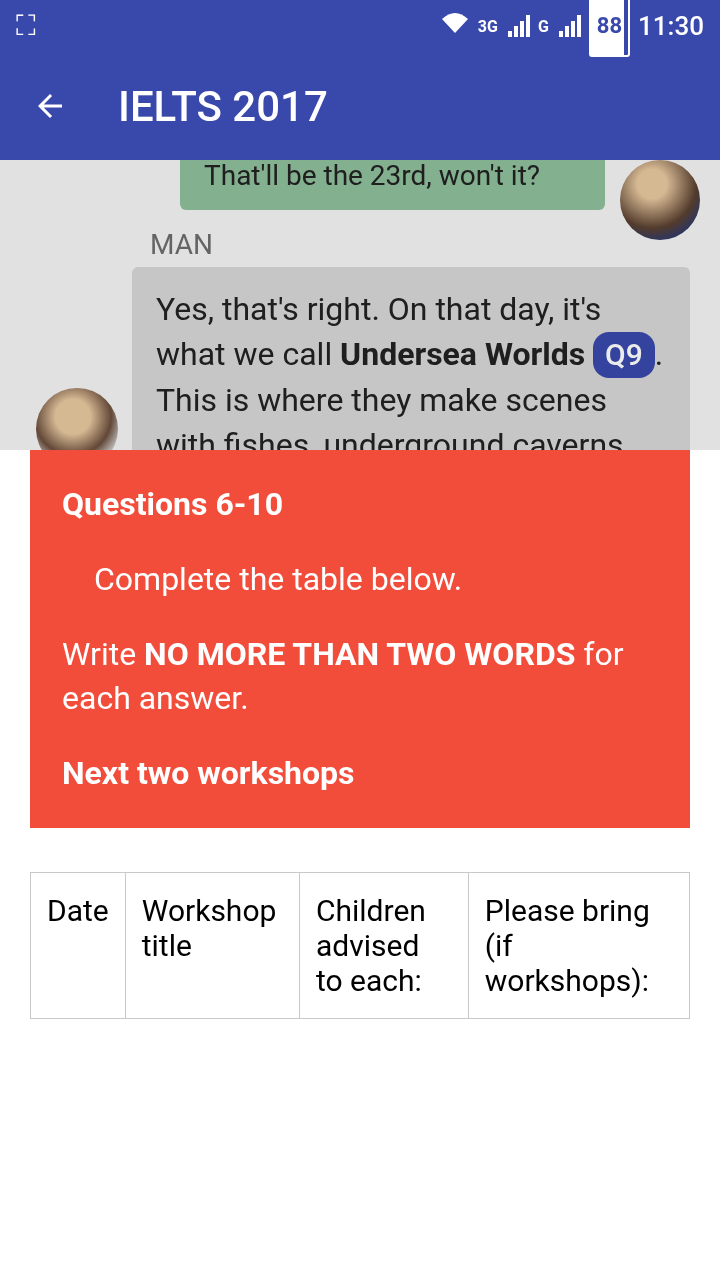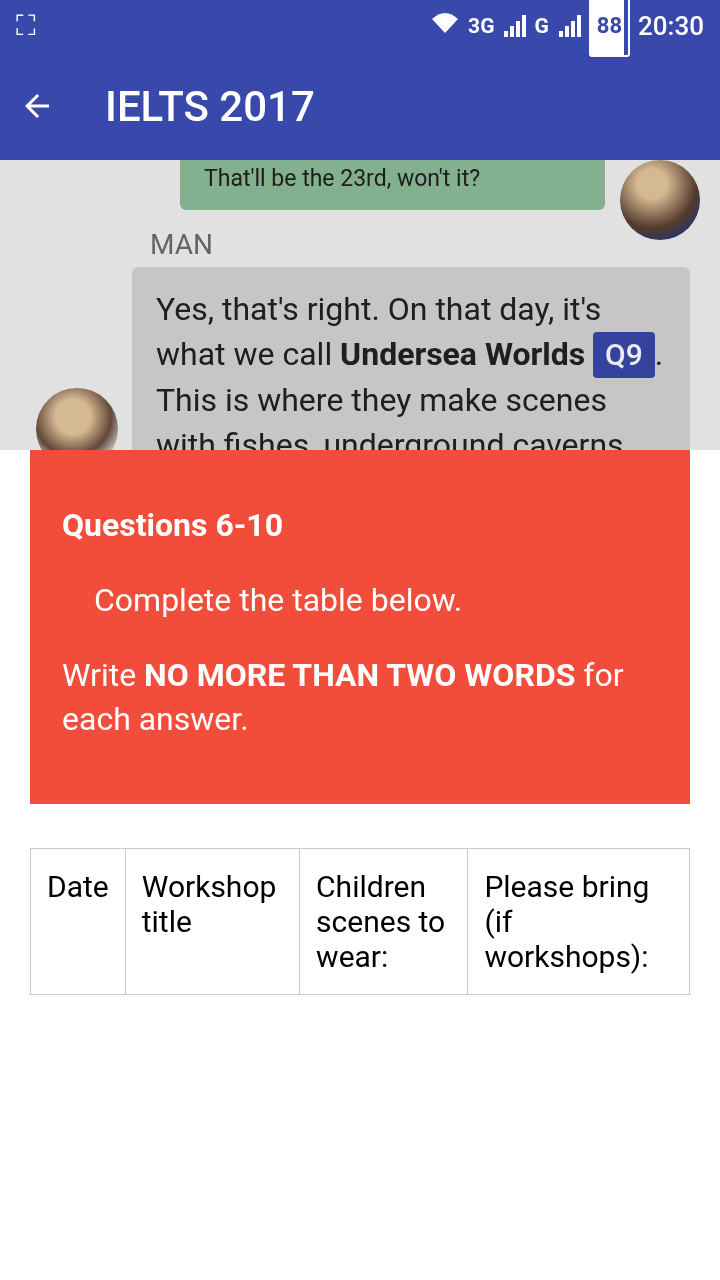--- a/index.html
+++ b/index.html
@@ -32,21 +32,21 @@
     line-height: 22px;
     background: linear-gradient(to right, #fff 88%, transparent 88%);
     color: #3949ab;
     font-weight: 700;
   }
   .app-bar {
     height: 108px;
     background: #3949ab;
     display: flex;
     align-items: center;
-    padding: 0 17px;
+    padding: 0 30px;
     gap: 48px;
   }
   .back-arrow {
     color: #fff;
     font-size: 40px;
     width: 40px;
     display:flex; align-items:center; justify-content:center;
   }
   .app-title {
     color: #fff;
@@ -65,21 +65,21 @@
     background: rgba(0,0,0,0.08);
     pointer-events:none;
   }
   .bubble-green {
     background: #8fbf9b;
     margin-left: 180px;
     margin-right: 115px;
     margin-top: -30px;
     padding: 18px 24px;
     border-radius: 6px;
-    font-size: 23px;
+    font-size: 28px;
     color: #222;
     position: relative;
     min-height: 80px;
     display:flex; align-items:flex-end;
   }
   .avatar-right {
     position: absolute;
     right: 20px;
     top: 0px;
     width: 80px;
@@ -100,21 +100,21 @@
     border-radius: 6px;
     font-size: 32px;
     color: #222;
     line-height: 1.4;
   }
   .bubble-gray b { font-weight: 700; }
   .q-badge {
     background: #3949ab;
     color: #fff;
     padding: 2px 12px;
-    border-radius: 4px;
+    border-radius: 16px;
     font-size: 30px;
     font-weight: 500;
     display: inline-block;
   }
   .avatar-left {
     position: absolute;
     left: 36px;
     top: 228px;
     width: 82px;
     height: 82px;
@@ -122,21 +122,21 @@
     background: radial-gradient(circle at 45% 35%, #e8c9a0 25%, #6b4e3d 55%, #d6d6d6 75%);
   }
   .red-panel {
     background: #f24d3a;
     color: #fff;
     margin: 0 30px;
     padding: 32px;
     font-size: 32px;
     line-height: 1.4;
   }
-  .red-panel .heading { font-weight: 700; margin-bottom: 30px; margin-top: 21px; }
+  .red-panel .heading { font-weight: 700; margin-bottom: 30px; }
   .red-panel .line2 { margin-bottom: 30px; margin-left: 32px; }
   .red-panel .line3 { margin-bottom: 30px; margin-top: 28px; }
   .red-panel .line3 b { font-weight: 700; }
   .red-panel .sub { font-weight: 700; }
   .table-wrap { margin: 44px 30px 0 30px; }
   table {
     border-collapse: collapse;
     width: 100%;
     font-size: 30px;
   }
@@ -145,21 +145,21 @@
     padding: 20px 16px;
     vertical-align: top;
     text-align: left;
   }
   th { font-weight: 400; }
   .answered { color: #2e9d46; font-weight: 700; }
   .dots { letter-spacing: 1px; }
   .signal-bars { display:inline-flex; align-items:flex-end; gap:2px; height:22px; }
   .signal-bars span { width:4px; background:#fff; }
   .b1{height:6px}.b2{height:11px}.b3{height:16px}.b4{height:22px}
-  .net-label{font-size:21px; font-weight:700; margin-right:2px;}
+  .net-label{font-size:16px; font-weight:700; margin-right:2px;}
 </style>
 </head>
 <body>
 
 <div class="status-bar">
   <div class="status-left">
     <span style="font-size:28px">⛶</span>
   </div>
   <div class="status-right">
     <span>
@@ -175,21 +175,21 @@
         <span class="b4"></span>
       </span>
     <span class="net-label">G</span>
     <span class="signal-bars">
         <span class="b1"></span>
         <span class="b2"></span>
         <span class="b3"></span>
         <span class="b4"></span>
       </span>
     <span class="battery-box">88</span>
-    <span>20:30</span>
+    <span>11:30</span>
   </div>
 </div>
 
 <div class="app-bar">
   <div class="back-arrow">
     <svg width="36" height="36" viewBox="0 0 24 24">
         <path d="M20 11H7.8l5.6-5.6L12 4l-8 8 8 8 1.4-1.4L7.8 13H20z" fill="#fff"></path>
       </svg>
   </div>
   <div class="app-title">IELTS 2017</div>
@@ -208,26 +208,27 @@
   <div class="avatar-left"></div>
   <div class="dim-overlay"></div>
 </div>
 
 <div class="red-panel">
   <div class="heading">Questions 6-10</div>
   <div class="line2">Complete the table below.</div>
   <div class="line3">
     <span>Write </span><b>NO MORE THAN TWO WORDS</b><span> for each answer.</span>
   </div>
+  <div class="sub">Next two workshops</div>
 </div>
 
 <div class="table-wrap">
   <table>
     <tbody>
         <tr>
       <th>Date</th>
       <th>Workshop title</th>
-      <th>Children scenes to wear:</th>
+      <th>Children advised to each:</th>
       <th>Please bring (if workshops):</th>
     </tr>
   </tbody>
     </table>
 </div>
 
 </body></html>

